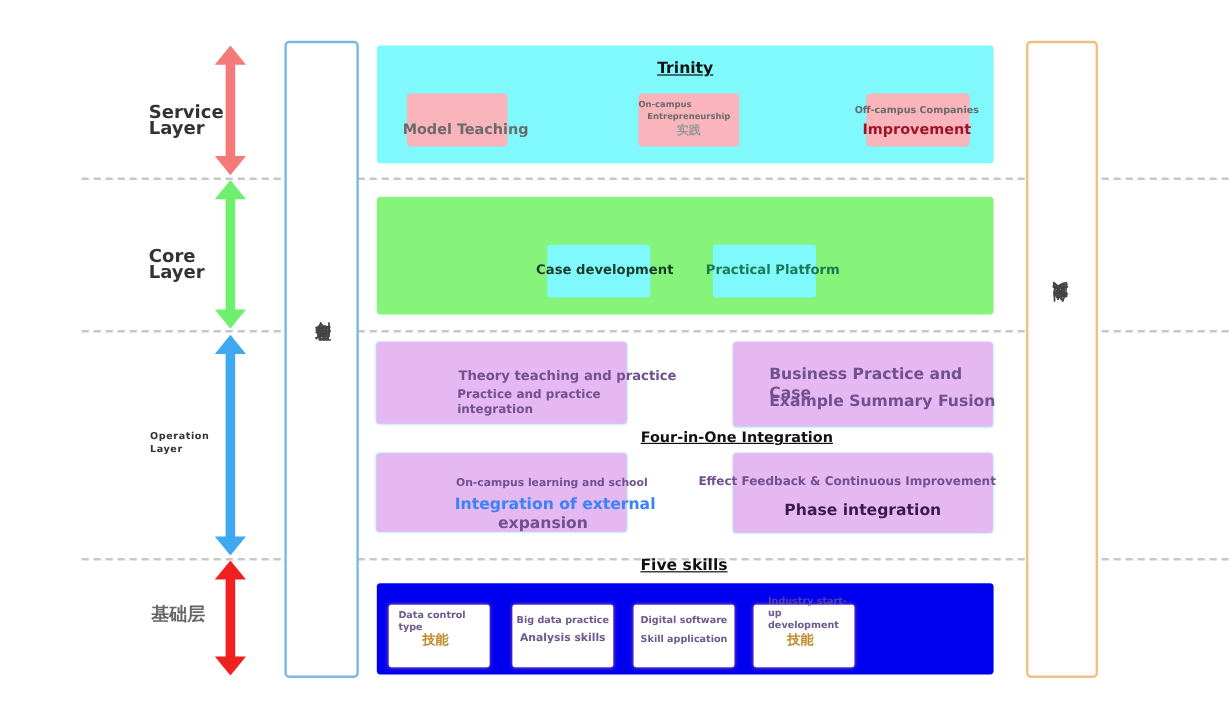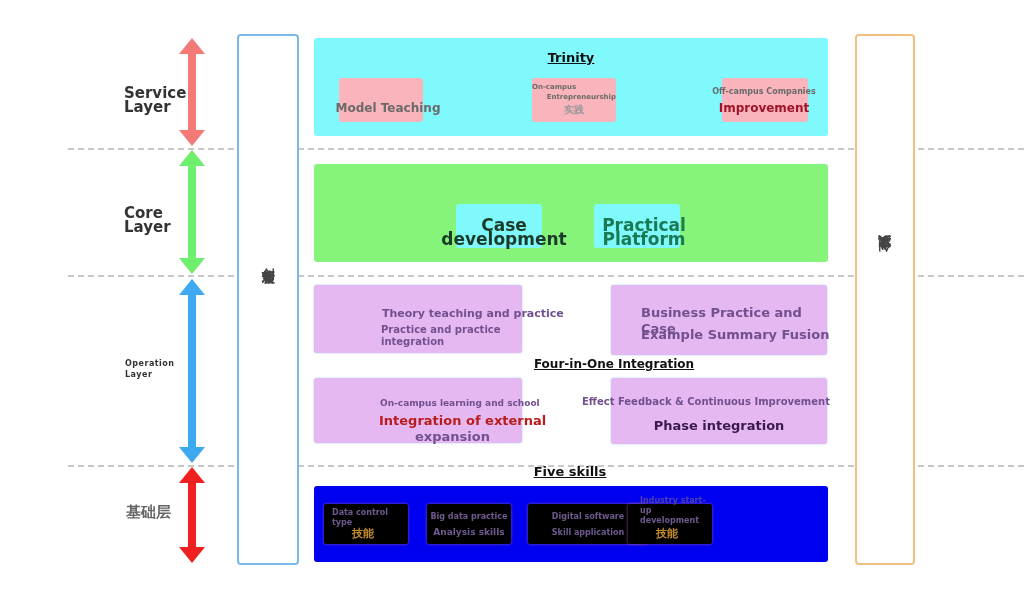--- a/index.html
+++ b/index.html
@@ -13,22 +13,22 @@
     .arrow { position:absolute; width:26px; }
     .arrow .shaft { position:absolute; left:9px; width:8px; }
     .arrow .head-up, .arrow .head-down { position:absolute; left:0; width:0; height:0; border-left:13px solid transparent; border-right:13px solid transparent; }
     .arrow .head-up { top:0; }
     .arrow .head-down { bottom:0; }
     .side-col { position:absolute; background:#fff; border-radius:4px; }
     .vtext { position:absolute; writing-mode:vertical-rl; color:#444; font-size:13px; letter-spacing:1px; }
     .panel { position:absolute; border-radius:3px; }
     .ptitle { position:absolute; color:#111; font-size:13px; text-align:center;text-decoration:underline; }
     .chip { position:absolute; border-radius:3px; }
-    .txt { position:absolute; font-size:17px; line-height:14px; }
-    .skill { position:absolute; width:84px; height:40px; background:#000000; border-radius:2px; box-shadow:0 0 3px #8a4fa6; }
+    .txt { position:absolute; font-size:11px; line-height:14px; }
+    .skill { position:absolute; width:84px; height:52px; background:#ffffff; border-radius:2px; box-shadow:0 0 3px #8a4fa6; }
     .skill .t1 { position:absolute; font-size:8px; line-height:10px; color:#6e5a8e; }
     .skill .t2 { position:absolute; font-size:9px; line-height:11px; color:#6e5a8e; }
     .skill .cjk { position:absolute; font-size:11px; color:#c08a2a; }
   </style>
 </head>
 <body>
 
 <div class="dash" style="left:68px; top:148px; width:956px;"></div>
 <div class="dash" style="left:68px; top:275px; width:956px;"></div>
 <div class="dash" style="left:68px; top:465px; width:956px;"></div>
@@ -67,21 +67,21 @@
   <div class="vtext" style="left:19px; top:222px; transform:rotate(180deg);">创业实践</div>
 </div>
 
 <div class="panel" style="left:314px; top:38px; width:514px; height:98px; background:#7ff9fb;">
   <div class="ptitle" style="left:0; right:0; top:12px;">Trinity</div>
   <div class="chip" style="left:25px; top:40px; width:84px; height:44px; background:#f9b4bc;"></div>
   <div class="txt" style="left:4px; top:63px; width:140px; text-align:center; color:#6a6a6a; font-size:12px;">Model Teaching</div>
 
   <div class="chip" style="left:218px; top:40px; width:84px; height:44px; background:#f9b4bc;"></div>
   <div class="txt" style="left:218px; top:45px; width:84px; color:#6a6a6a; font-size:7px; line-height:9px;">On-campus</div>
-  <div class="txt" style="left:218px; top:55px; width:84px; text-align:right; color:#6a6a6a; font-size:7px; line-height:9px;">Entrepreneurship</div>
+  <div class="txt" style="left:218px; top:55px; width:84px; text-align:center; color:#6a6a6a; font-size:7px; line-height:9px;">Entrepreneurship</div>
   <div class="txt" style="left:218px; top:65px; width:84px; text-align:center; color:#999; font-size:10px;">实践</div>
 
   <div class="chip" style="left:408px; top:40px; width:86px; height:44px; background:#f9b4bc;"></div>
   <div class="txt" style="left:380px; top:47px; width:140px; text-align:center; color:#6a6a6a; font-size:8px;">Off-campus Companies</div>
   <div class="txt" style="left:380px; top:63px; width:140px; text-align:center; color:#a0142a; font-size:12px;">Improvement</div>
 </div>
 
 <div class="panel" style="left:314px; top:164px; width:514px; height:98px; background:#86f47a;">
   <div class="chip" style="left:142px; top:40px; width:86px; height:44px; background:#7ff9fb;"></div>
   <div class="txt" style="left:120px; top:54px; width:140px; text-align:center; color:#1b3a2a;">Case development</div>
@@ -95,39 +95,39 @@
 <div class="txt" style="left:381px; top:336px; width:200px; color:#70508e; font-size:10px; line-height:12px;">integration</div>
 
 <div class="panel" style="left:611px; top:285px; width:216px; height:70px; background:#e6b8f2; box-shadow:0 0 2px #9fc2f0;"></div>
 <div class="txt" style="left:641px; top:305px; width:200px; color:#70508e; font-size:13px; line-height:16px;">Business Practice and Case</div>
 <div class="txt" style="left:641px; top:327px; width:200px; color:#70508e; font-size:13px; line-height:16px;">Example Summary Fusion</div>
 
 <div class="ptitle" style="left:500px; width:228px; top:357px; font-size:12px;">Four-in-One Integration</div>
 
 <div class="panel" style="left:314px; top:378px; width:208px; height:65px; background:#e6b8f2; box-shadow:0 0 2px #9fc2f0;"></div>
 <div class="txt" style="left:380px; top:396px; width:200px; color:#70508e; font-size:9px;">On-campus learning and school</div>
-<div class="txt" style="left:379px; top:413px; width:200px; color:#b91c1c; font-size:13px; line-height:16px;">Integration of external</div>
+<div class="txt" style="left:379px; top:413px; width:200px; color:#3b82f6; font-size:13px; line-height:16px;">Integration of external</div>
 <div class="txt" style="left:379px; top:429px; width:200px; color:#70508e; font-size:13px; line-height:16px;margin-left:36px;">expansion</div>
 
 <div class="panel" style="left:611px; top:378px; width:216px; height:66px; background:#e6b8f2; box-shadow:0 0 2px #9fc2f0;"></div>
 <div class="txt" style="left:582px; top:395px; width:270px; color:#70508e; font-size:10px; white-space:nowrap;">Effect Feedback &amp; Continuous Improvement</div>
 <div class="txt" style="left:611px; top:418px; width:216px; text-align:center; color:#3a1a4a; font-size:13px; line-height:16px;">Phase integration</div>
 
 <div class="ptitle" style="left:520px; width:100px; top:464px; font-size:13px;">Five skills</div>
 <div class="panel" style="left:314px; top:486px; width:514px; height:76px; background:#0000f0;">
   <div class="skill" style="left:10px; top:18px;">
     <div class="t1" style="left:8px; top:4px;">Data control</div>
     <div class="t1" style="left:8px; top:14px;">type</div>
     <div class="cjk" style="left:28px; top:22px;">技能</div>
   </div>
   <div class="skill" style="left:113px; top:18px;">
     <div class="t1" style="left:0; right:0; text-align:center; top:8px;">Big data practice</div>
     <div class="t2" style="left:0; right:0; text-align:center; top:23px;">Analysis skills</div>
   </div>
-  <div class="skill" style="left:214px; top:18px;padding-left:36px;">
+  <div class="skill" style="left:214px; top:18px;">
     <div class="t1" style="left:0; right:0; text-align:center; top:8px;">Digital software</div>
     <div class="t1" style="left:0; right:0; text-align:center; top:24px;">Skill application</div>
   </div>
   <div class="skill" style="left:314px; top:18px;">
     <div class="t1" style="left:12px; top:-8px; opacity:0.7;">Industry start-</div>
     <div class="t1" style="left:12px; top:2px;">up</div>
     <div class="t1" style="left:12px; top:12px;">development</div>
     <div class="cjk" style="left:28px; top:22px;">技能</div>
   </div>
 </div>

